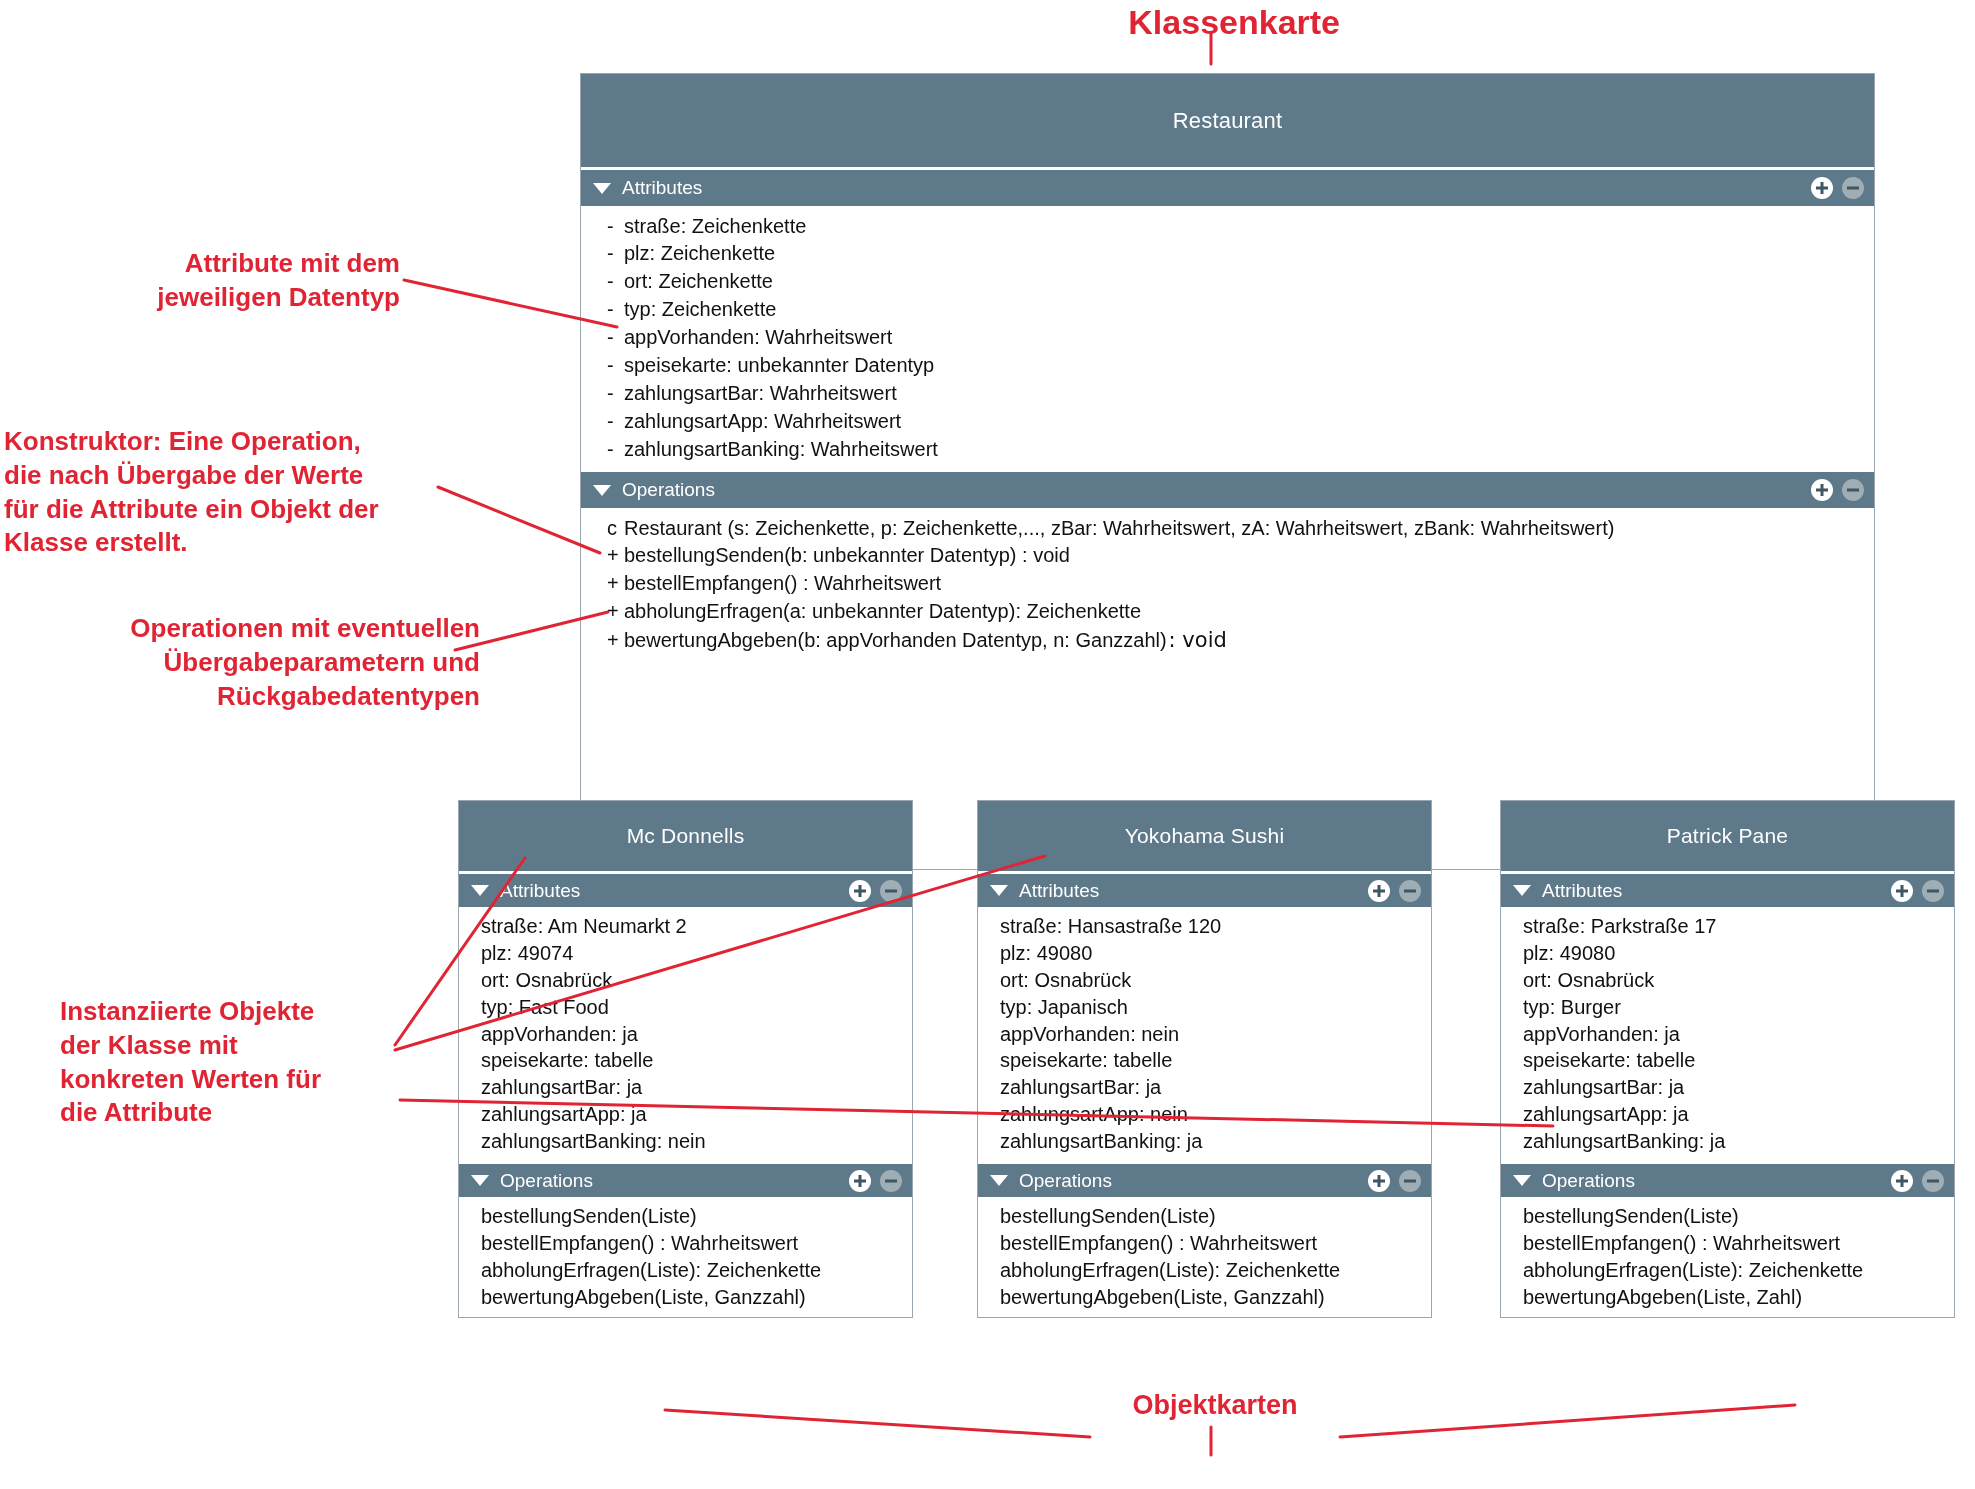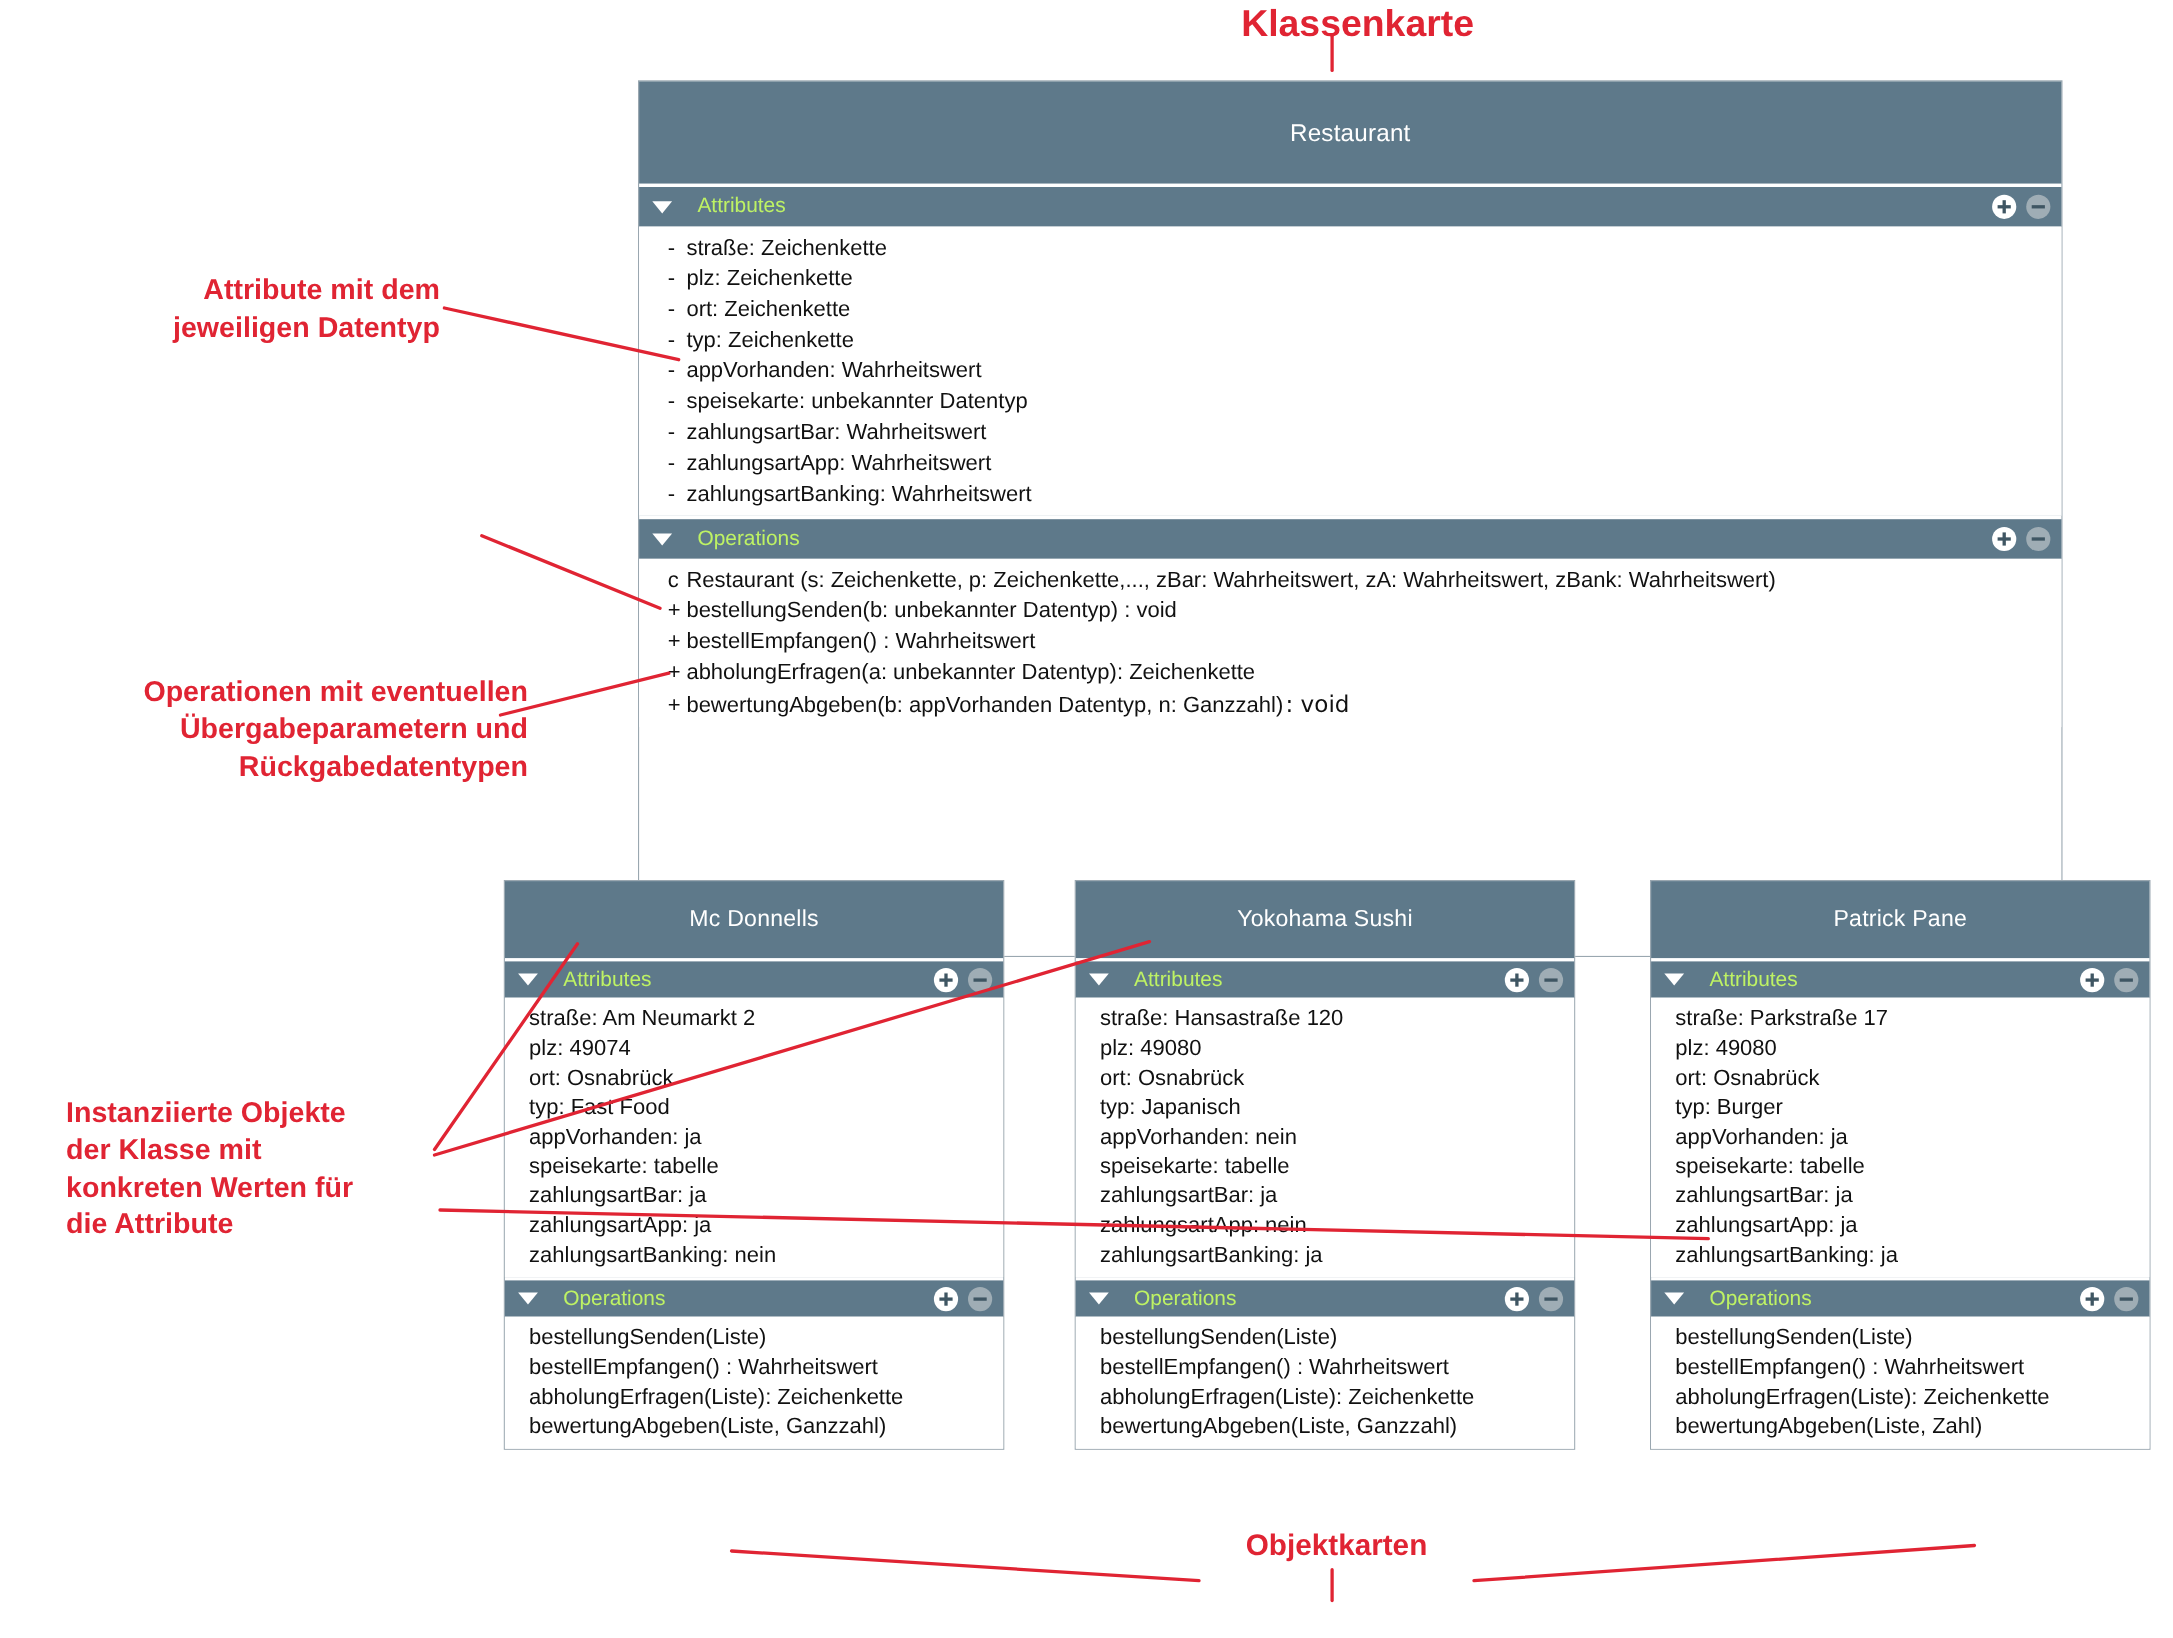--- a/index.html
+++ b/index.html
@@ -40,28 +40,27 @@
     text-align: center;
     font-size: 21px;
     letter-spacing: .2px;
     display: flex;
     align-items: center;
     justify-content: center;
     box-sizing: border-box;
   }
   .section-bar {
     background: #5e798a;
-    color: #bef264;
+    color: #ffffff;
     display: flex;
     align-items: center;
     box-sizing: border-box;
     border-top: 3px solid #ffffff;
     padding: 0 10px 0 12px;
     font-size: 19px;
-    gap: 12px;
   }
   .caret {
     width: 0;
     height: 0;
     border-left: 9px solid transparent;
     border-right: 9px solid transparent;
     border-top: 11px solid #ffffff;
     margin-right: 11px;
     flex: 0 0 auto;
   }
@@ -164,20 +163,21 @@
       <line x1="1090" y1="1437" x2="665" y2="1410"></line>
       <line x1="1211" y1="1427" x2="1211" y2="1455"></line>
       <line x1="1340" y1="1437" x2="1795" y2="1405"></line>
     </g>
   </svg>
 
   <div class="annot right" id="annot-klassenkarte">Klassenkarte</div>
 
   <div class="annot right" id="annot-attribute">Attribute mit dem<br>jeweiligen Datentyp</div>
 
+  <div class="annot" id="annot-konstruktor">Konstruktor: Eine Operation,<br>die nach Übergabe der Werte<br>für die Attribute ein Objekt der<br>Klasse erstellt.</div>
 
   <div class="annot right" id="annot-operationen">Operationen mit eventuellen<br>Übergabeparametern und<br>Rückgabedatentypen</div>
 
   <div class="annot" id="annot-instanzen">Instanziierte Objekte<br>der Klasse mit<br>konkreten Werten für<br>die Attribute</div>
 
   <div class="annot center" id="annot-objektkarten">Objektkarten</div>
 
   <div class="uml-card" id="class-card">
     <div class="card-title">Restaurant</div>
     <div>

